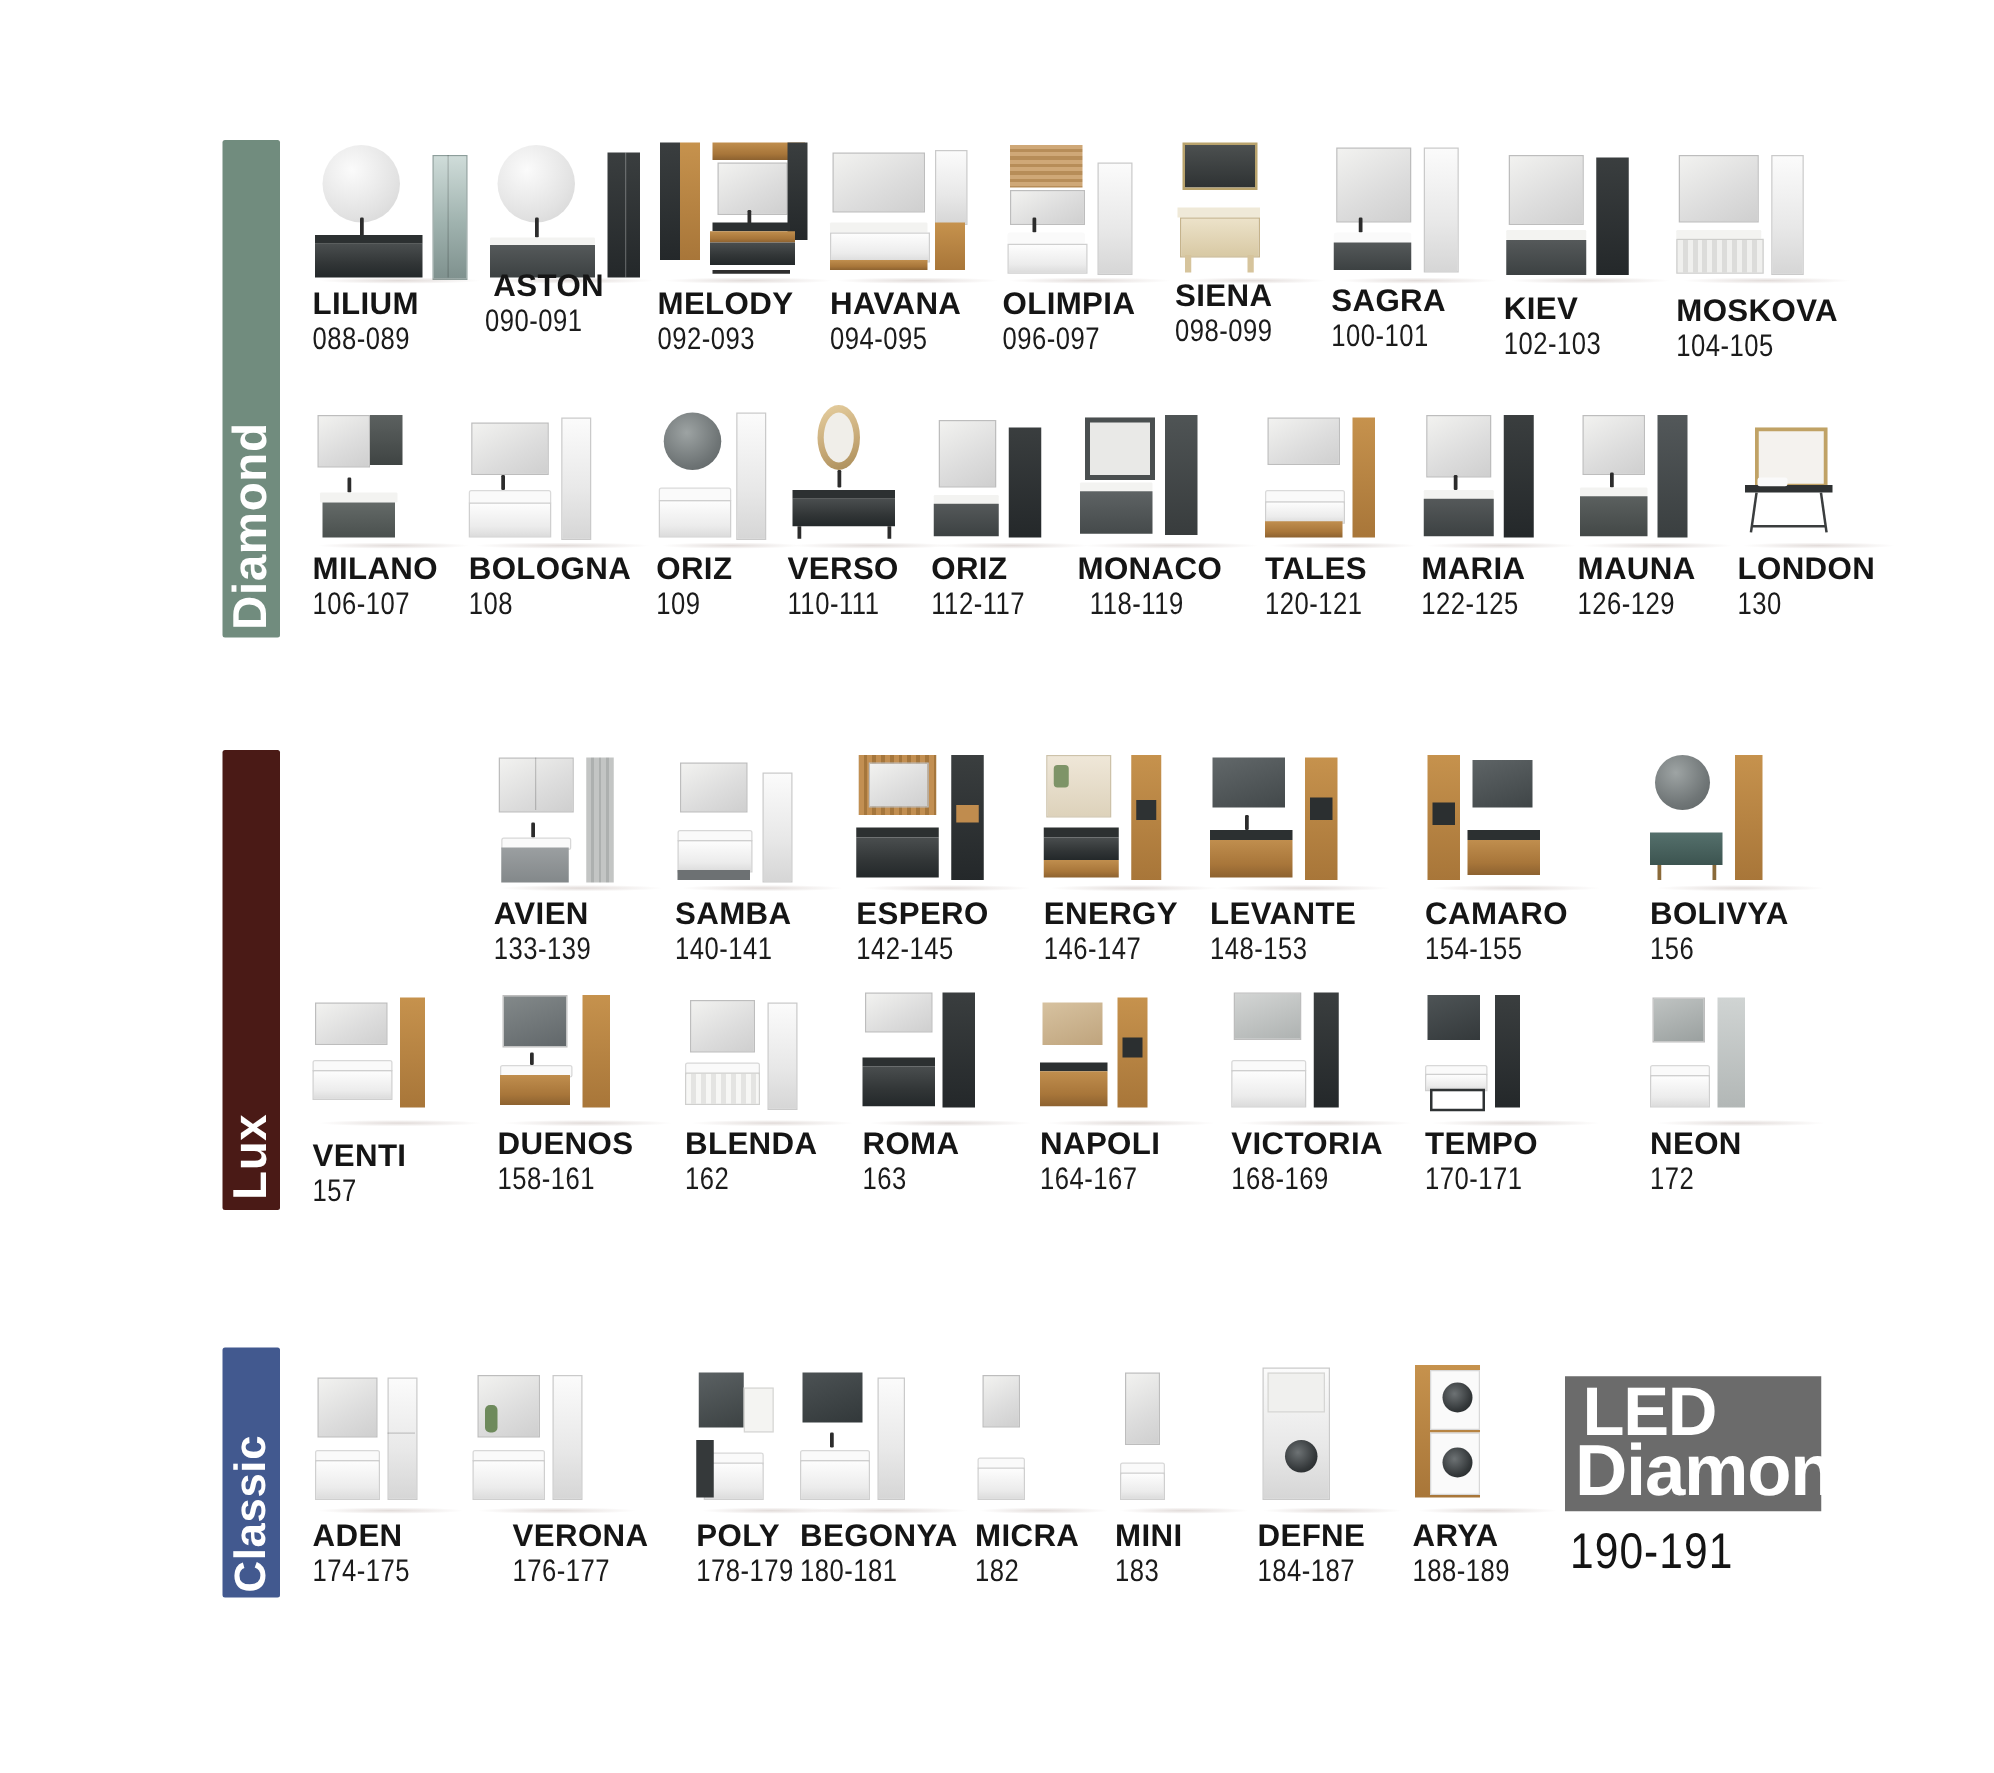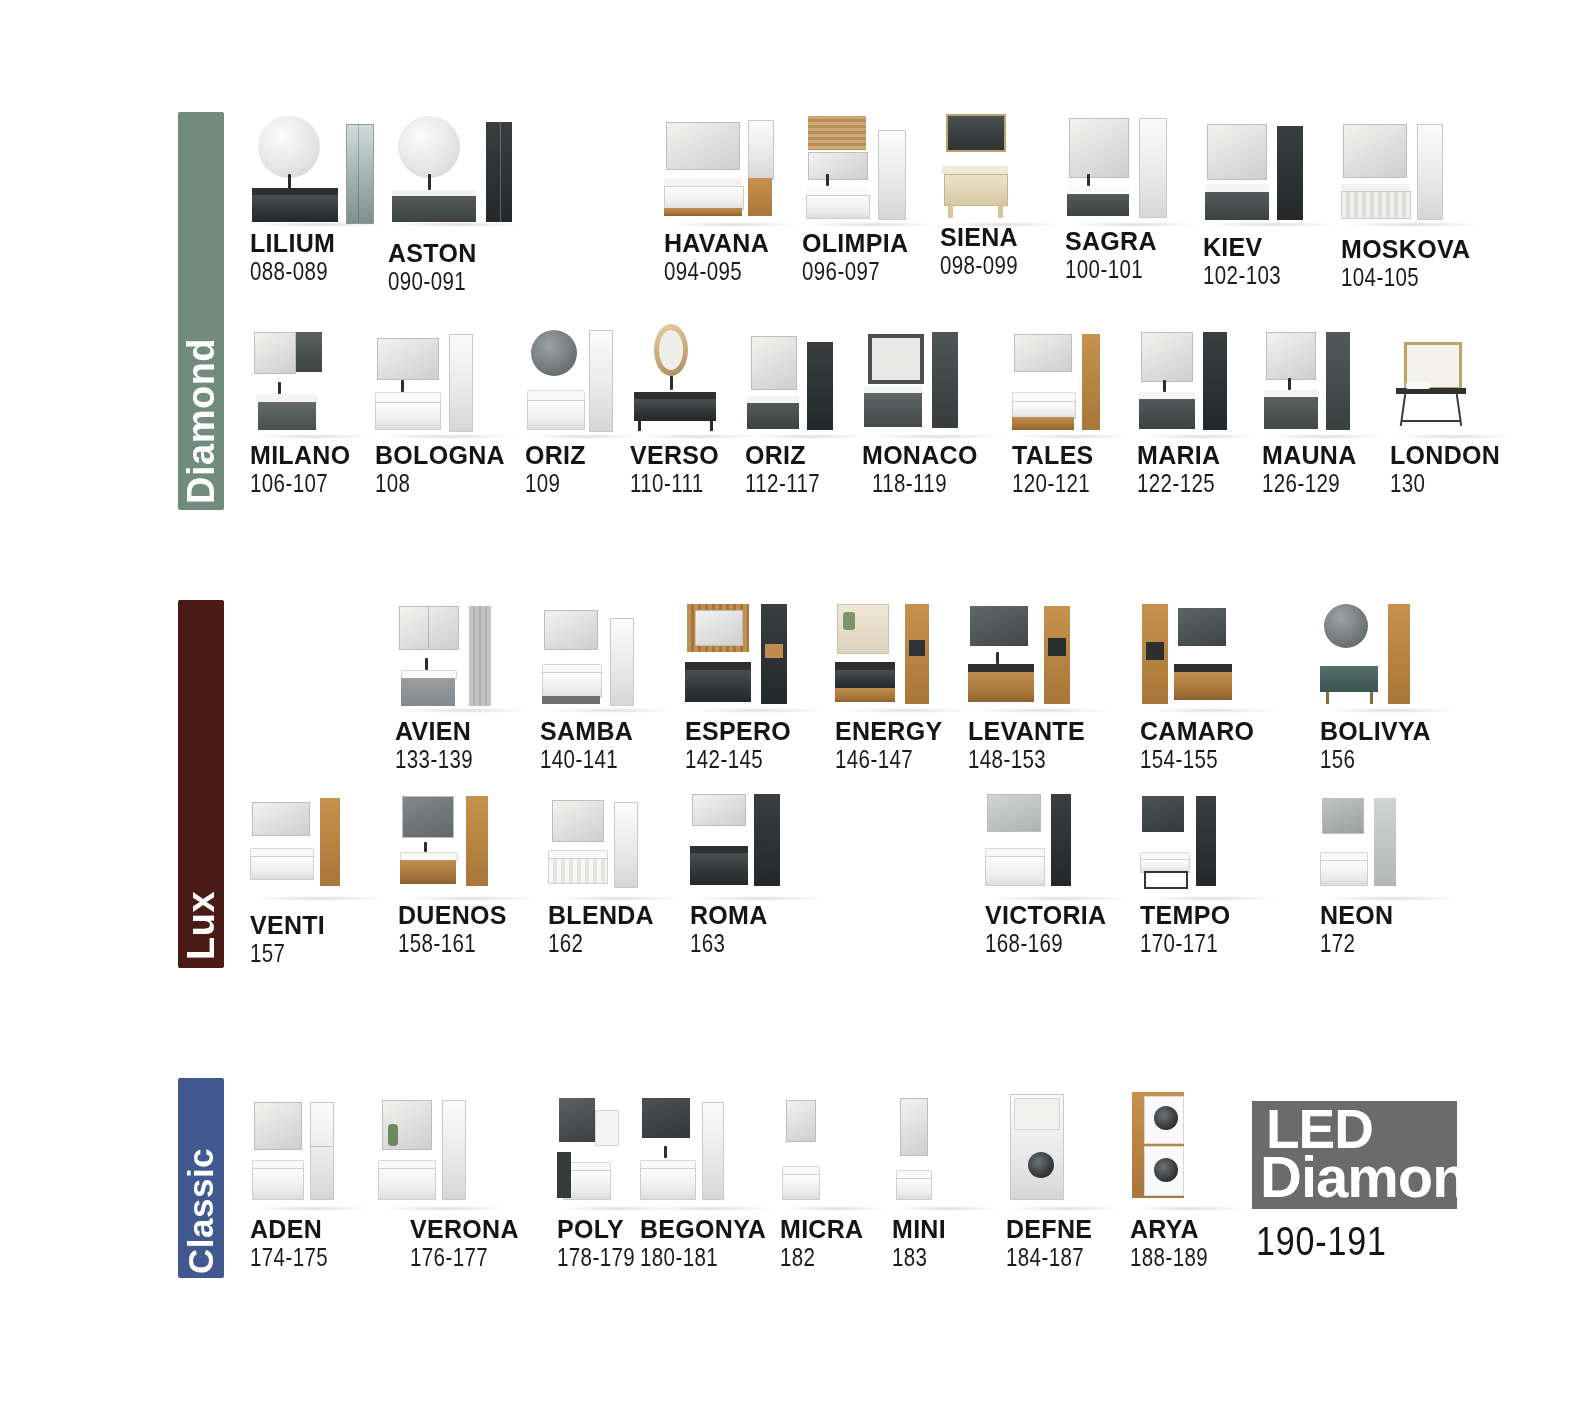--- a/index.html
+++ b/index.html
@@ -84,26 +84,45 @@
       <div class="cell" style="left:138px;width:140px;height:185px;">
         <div class="thumb" style="height:112px;">
           <div class="pc mirror-round" style="left:10px;top:4px;width:62px;height:62px;"></div>
           <div class="pc tap" style="left:40px;top:62px;height:16px;"></div>
           <div class="pc counter" style="left:4px;top:78px;width:84px;height:6px;"></div>
           <div class="pc van-char" style="left:4px;top:84px;width:84px;height:26px;"></div>
           <div class="pc tall-dark" style="left:98px;top:10px;width:26px;height:100px;"></div>
           <div class="line" style="left:112px;top:10px;width:1px;height:100px;background:rgba(255,255,255,.25);"></div>
           <div class="shadow"></div>
         </div>
-        <div class="cap" style="top:128px;">
+        <div class="cap" style="top:104px;text-align:right;">
           <span class="nm">ASTON</span>
           <span class="pg">090-091</span>
         </div>
       </div>
 
+      <div class="cell" style="left:276px;width:145px;height:185px;">
+        <div class="thumb" style="height:112px;">
+          <div class="pc tall-dark" style="left:2px;top:2px;width:16px;height:94px;"></div>
+          <div class="pc tall-wood" style="left:18px;top:2px;width:16px;height:94px;"></div>
+          <div class="pc van-wood" style="left:44px;top:2px;width:74px;height:14px;"></div>
+          <div class="pc mirror-rect" style="left:48px;top:18px;width:54px;height:40px;"></div>
+          <div class="pc tall-dark" style="left:104px;top:2px;width:16px;height:78px;"></div>
+          <div class="pc tap" style="left:72px;top:56px;height:12px;"></div>
+          <div class="pc counter-d" style="left:44px;top:66px;width:62px;height:7px;"></div>
+          <div class="pc van-wood" style="left:42px;top:73px;width:68px;height:9px;"></div>
+          <div class="pc van-dark" style="left:42px;top:82px;width:68px;height:18px;"></div>
+          <div class="line" style="left:44px;top:104px;width:62px;height:3px;background:#2e2e2e;"></div>
+          <div class="shadow"></div>
+        </div>
+        <div class="cap" style="top:118px;">
+          <span class="nm">MELODY</span>
+          <span class="pg">092-093</span>
+        </div>
+      </div>
 
       <div class="cell" style="left:414px;width:140px;height:185px;">
         <div class="thumb" style="height:112px;">
           <div class="pc mirror-rect" style="left:2px;top:10px;width:72px;height:46px;"></div>
           <div class="pc counter" style="left:0px;top:66px;width:78px;height:8px;"></div>
           <div class="pc van-white" style="left:0px;top:74px;width:78px;height:22px;"></div>
           <div class="pc van-wood" style="left:0px;top:96px;width:78px;height:8px;"></div>
           <div class="pc tall-white" style="left:84px;top:8px;width:24px;height:58px;"></div>
           <div class="pc tall-wood" style="left:84px;top:66px;width:24px;height:38px;"></div>
           <div class="shadow"></div>
@@ -514,20 +533,34 @@
           <div class="pc van-dark" style="left:0px;top:63px;width:58px;height:32px;"></div>
           <div class="pc tall-dark" style="left:64px;top:4px;width:26px;height:92px;"></div>
           <div class="shadow"></div>
         </div>
         <div class="cap" style="top:112px;">
           <span class="nm">ROMA</span>
           <span class="pg">163</span>
         </div>
       </div>
 
+      <div class="cell" style="left:582px;width:145px;height:178px;">
+        <div class="thumb" style="height:108px;">
+          <div class="pc" style="left:2px;top:12px;width:48px;height:34px;background:linear-gradient(160deg,#d7c2a0,#bfa47d);"></div>
+          <div class="pc counter-d" style="left:0px;top:60px;width:54px;height:7px;"></div>
+          <div class="pc van-wood" style="left:0px;top:67px;width:54px;height:28px;"></div>
+          <div class="pc tall-wood" style="left:62px;top:8px;width:24px;height:88px;"></div>
+          <div class="pc" style="left:66px;top:40px;width:16px;height:16px;background:#2b2f30;"></div>
+          <div class="shadow"></div>
+        </div>
+        <div class="cap" style="top:112px;">
+          <span class="nm">NAPOLI</span>
+          <span class="pg">164-167</span>
+        </div>
+      </div>
 
       <div class="cell" style="left:735px;width:150px;height:178px;">
         <div class="thumb" style="height:108px;">
           <div class="pc mirror-rect" style="left:2px;top:4px;width:52px;height:36px;background:linear-gradient(160deg,#d3d5d4,#aeb2b1);"></div>
           <div class="pc basin" style="left:0px;top:58px;width:58px;height:8px;border:1px solid #d8d8d8;"></div>
           <div class="pc van-white" style="left:0px;top:66px;width:58px;height:28px;"></div>
           <div class="pc tall-dark" style="left:66px;top:4px;width:20px;height:92px;"></div>
           <div class="shadow"></div>
         </div>
         <div class="cap" style="top:112px;">

